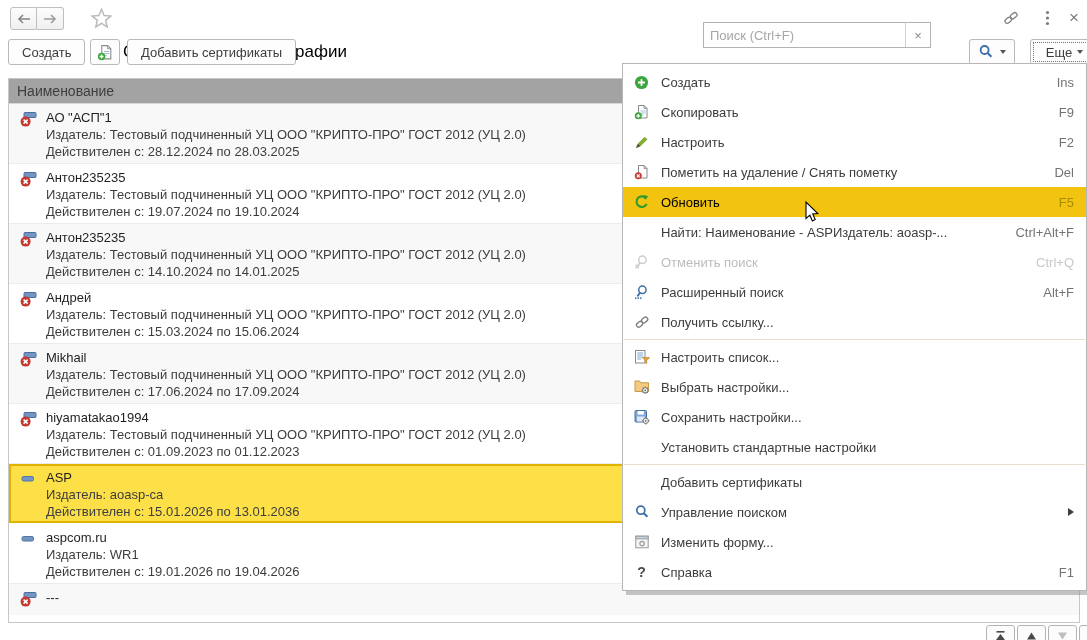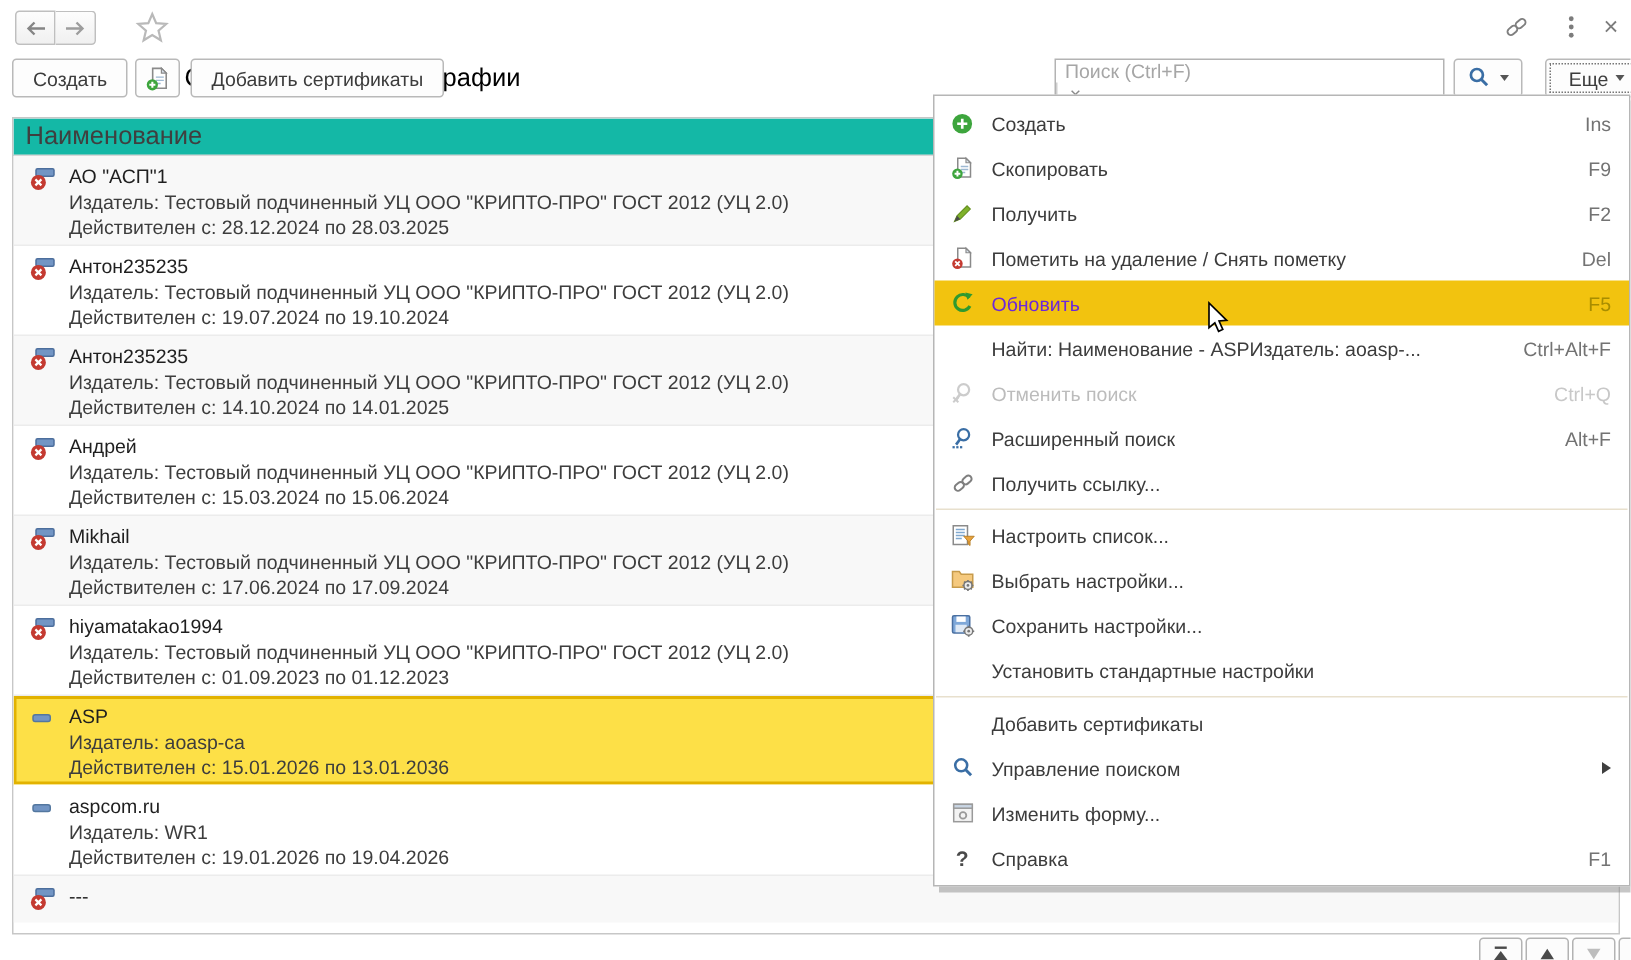--- a/index.html
+++ b/index.html
@@ -16,37 +16,37 @@
   .star { position:absolute; left:90px; top:7px; width:23px; height:23px; }
   .page-title { position:absolute; left:123px; top:6px; font-size:17px; color:#000; white-space:nowrap;margin-top:36px; }
   .tb-ico { position:absolute; top:8px; width:22px; height:20px; display:flex; align-items:center; justify-content:center; }
   .tb-link { left:1000px; } .tb-dots { left:1036px; } .tb-close { left:1063px; font-size:17px; color:#7c7c7c; }
 
   
   .btn { position:absolute; top:39px; height:26px; background:#fdfdfd; border:1px solid #b9b9b9;
          border-radius:3px; font-size:13px; color:#3c3c3c; display:flex; align-items:center;
          justify-content:center; padding:0 13px; font-family:inherit; }
   .btn-icon { padding:0; width:30px; }
-  .searchbox { position:absolute; left:703px; top:39px; width:260px; height:26px;
-               border:1px solid #b3b3b3; background:#fff; display:flex;flex-direction:column; }
+  .searchbox { position:absolute; left:703px; top:22px; width:228px; height:26px;
+               border:1px solid #b3b3b3; background:#fff; display:flex; }
   .searchbox input { flex:1; border:none; outline:none; font-size:13px; padding:0 6px;
                      font-family:inherit; color:#333; min-width:0; }
   .searchbox input::placeholder { color:#a6a6a6; }
   .search-clear { width:25px; border-left:1px solid #cfcfcf; display:flex; align-items:center;
                   justify-content:center; color:#8a8a8a; font-size:13px; }
   .btn-search { left:969px; width:46px; gap:6px; }
   .btn-more { left:1030px; width:69px; outline:1px dotted #767676; outline-offset:-4px; gap:5px; }
   .caret { width:0; height:0; border-left:3.5px solid transparent; border-right:3.5px solid transparent;
            border-top:4px solid #555; }
 
   
   .list { position:absolute; left:8px; top:78px; width:1072px; height:545px;
           border:1px solid #c7c7c7; background:#fff; overflow:hidden; }
-  .list-header { height:25px; line-height:24px; background:#14b8a6; border-bottom:1px solid #d7d7d7;
-                 padding-left:8px; font-size:17px; color:#3f3f3f; }
+  .list-header { height:25px; line-height:24px; background:#a3a3a3; border-bottom:1px solid #d7d7d7;
+                 padding-left:8px; font-size:14px; color:#3f3f3f; }
   .lrow { position:relative; height:60px; border-bottom:1px solid #ececec; padding:5px 6px 0 37px; background:#fff; }
   .lrow.alt { background:#f8f8f8; }
   .lrow.short { height:31px; border-bottom:none; }
   .lrow .rico { position:absolute; left:11px; top:7px; }
   .lname { font-size:13px; line-height:17px; color:#1f1f1f; }
   .lmeta { font-size:13px; line-height:17px; color:#3d3d3d; }
   .lrow.sel { background:#fde047; box-shadow:inset 0 0 0 2px #E2B200; border-bottom-color:#fff; }
 
   
   .bnav { position:absolute; left:986px; top:625px; display:flex; gap:2px; }
@@ -54,21 +54,21 @@
                 border-radius:3px; display:flex; align-items:center; justify-content:center; }
 
   
   .menu { position:absolute; left:622px; top:63px; width:465px; background:#fff;
           border:1px solid #b6b6b6; box-shadow:4px 4px 0 rgba(128,128,128,.45); padding:3px 0; z-index:10; }
   .mi { height:30px; display:flex; align-items:center; padding:0 12px 0 10px; font-size:13px; color:#3c3c3c; }
   .mi .ic { width:17px; height:17px; margin-right:11px; flex:none; display:flex;
             align-items:center; justify-content:center; }
   .mi .lb { flex:1; white-space:nowrap; overflow:hidden; text-overflow:clip; }
   .mi .sc { color:#737373; margin-left:10px; white-space:nowrap; }
-  .mi.hl { background:#F2C30F; } .mi.hl .lb { color:#6d28d9; } .mi.hl .sc { color:#a88d00; }
+  .mi.hl { background:#F2C30F; } .mi.hl .lb { color:#000000; } .mi.hl .sc { color:#a88d00; }
   .mi.dis .lb { color:#bcbcbc; } .mi.dis .sc { color:#c8c8c8; } .mi.dis .ic { opacity:.45; filter:grayscale(1); }
   .msep { height:1px; background:#e8e0cd; margin:2px 1px; }
   .subarrow { width:0; height:0; border-top:4.5px solid transparent; border-bottom:4.5px solid transparent;
               border-left:6px solid #3f3f3f; margin-left:8px; }
   .qmark { font-size:14px; font-weight:bold; color:#4a4a4a; }
 
   .cursor { position:absolute; left:800px; top:200px; z-index:20; pointer-events:none; }
 </style>
 </head>
 <body>
@@ -275,21 +275,21 @@
       <span class="sc">F9</span>
     </div>
 
     <div class="mi">
       <span class="ic">
           <svg width="16" height="16" viewBox="0 0 16 16">
             <path d="M2.3 13.7 L4 9.9 L10.7 3.2 L12.9 5.4 L6.2 12.1 Z" fill="#7FB22A" stroke="#638E1E" stroke-width="0.7"></path>
             <path d="M2.3 13.7 L4 9.9 l2.2 2.2 Z" fill="#4a4a4a"></path>
           </svg>
         </span>
-      <span class="lb">Получить</span>
+      <span class="lb">Настроить</span>
       <span class="sc">F2</span>
     </div>
 
     <div class="mi">
       <span class="ic">
           <svg width="16" height="16" viewBox="0 0 16 16">
             <path d="M4.5 1.5 h5.5 l3 3 V14 H4.5 Z" fill="#fff" stroke="#8a8a8a"></path>
             <path d="M10 1.5 v3 h3 Z" fill="#dce6f1" stroke="#8a8a8a" stroke-width="0.8"></path>
             <circle cx="4.3" cy="11.8" r="3.5" fill="#C43A31"></circle>
             <path d="M2.8 10.3 l3 3 M5.8 10.3 l-3 3" stroke="#fff" stroke-width="1.2"></path>

